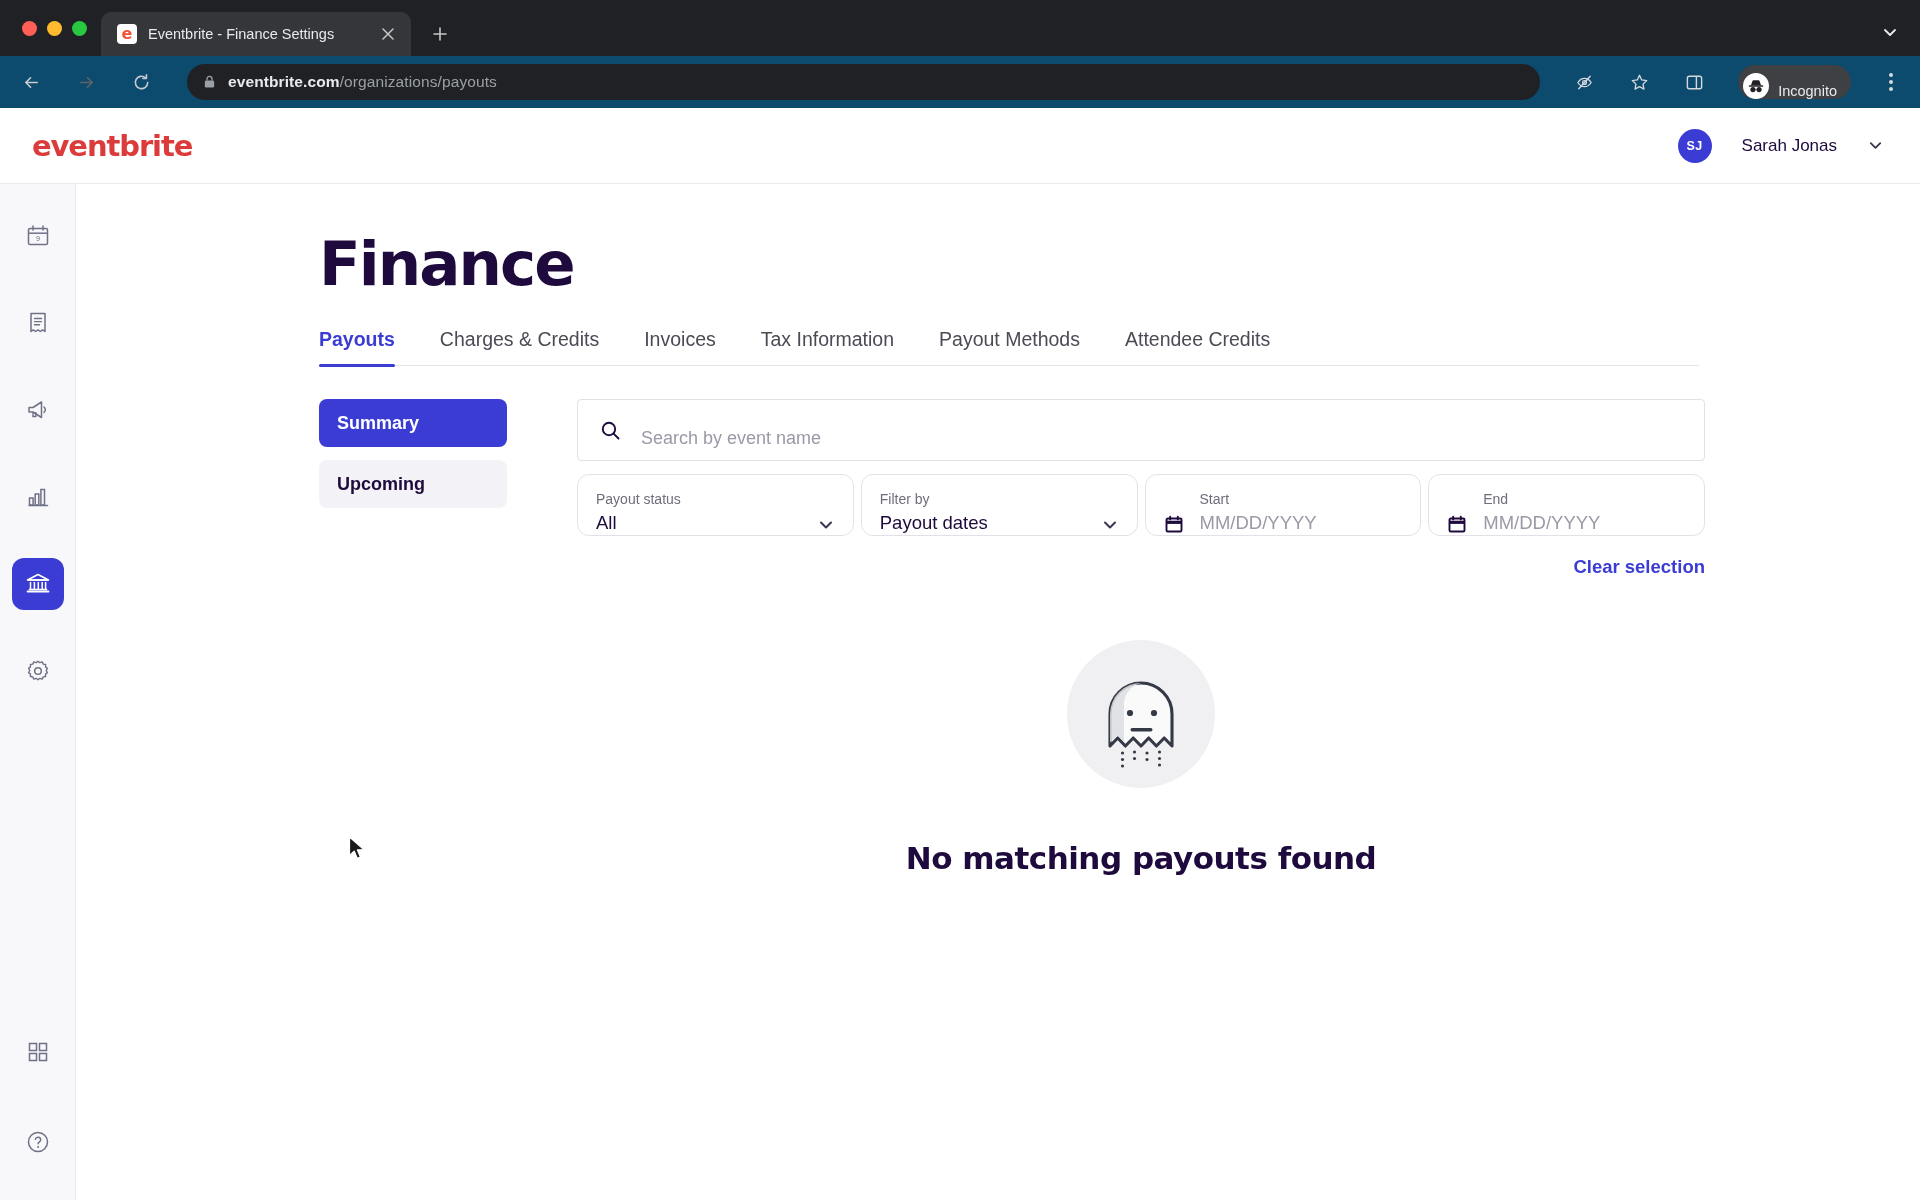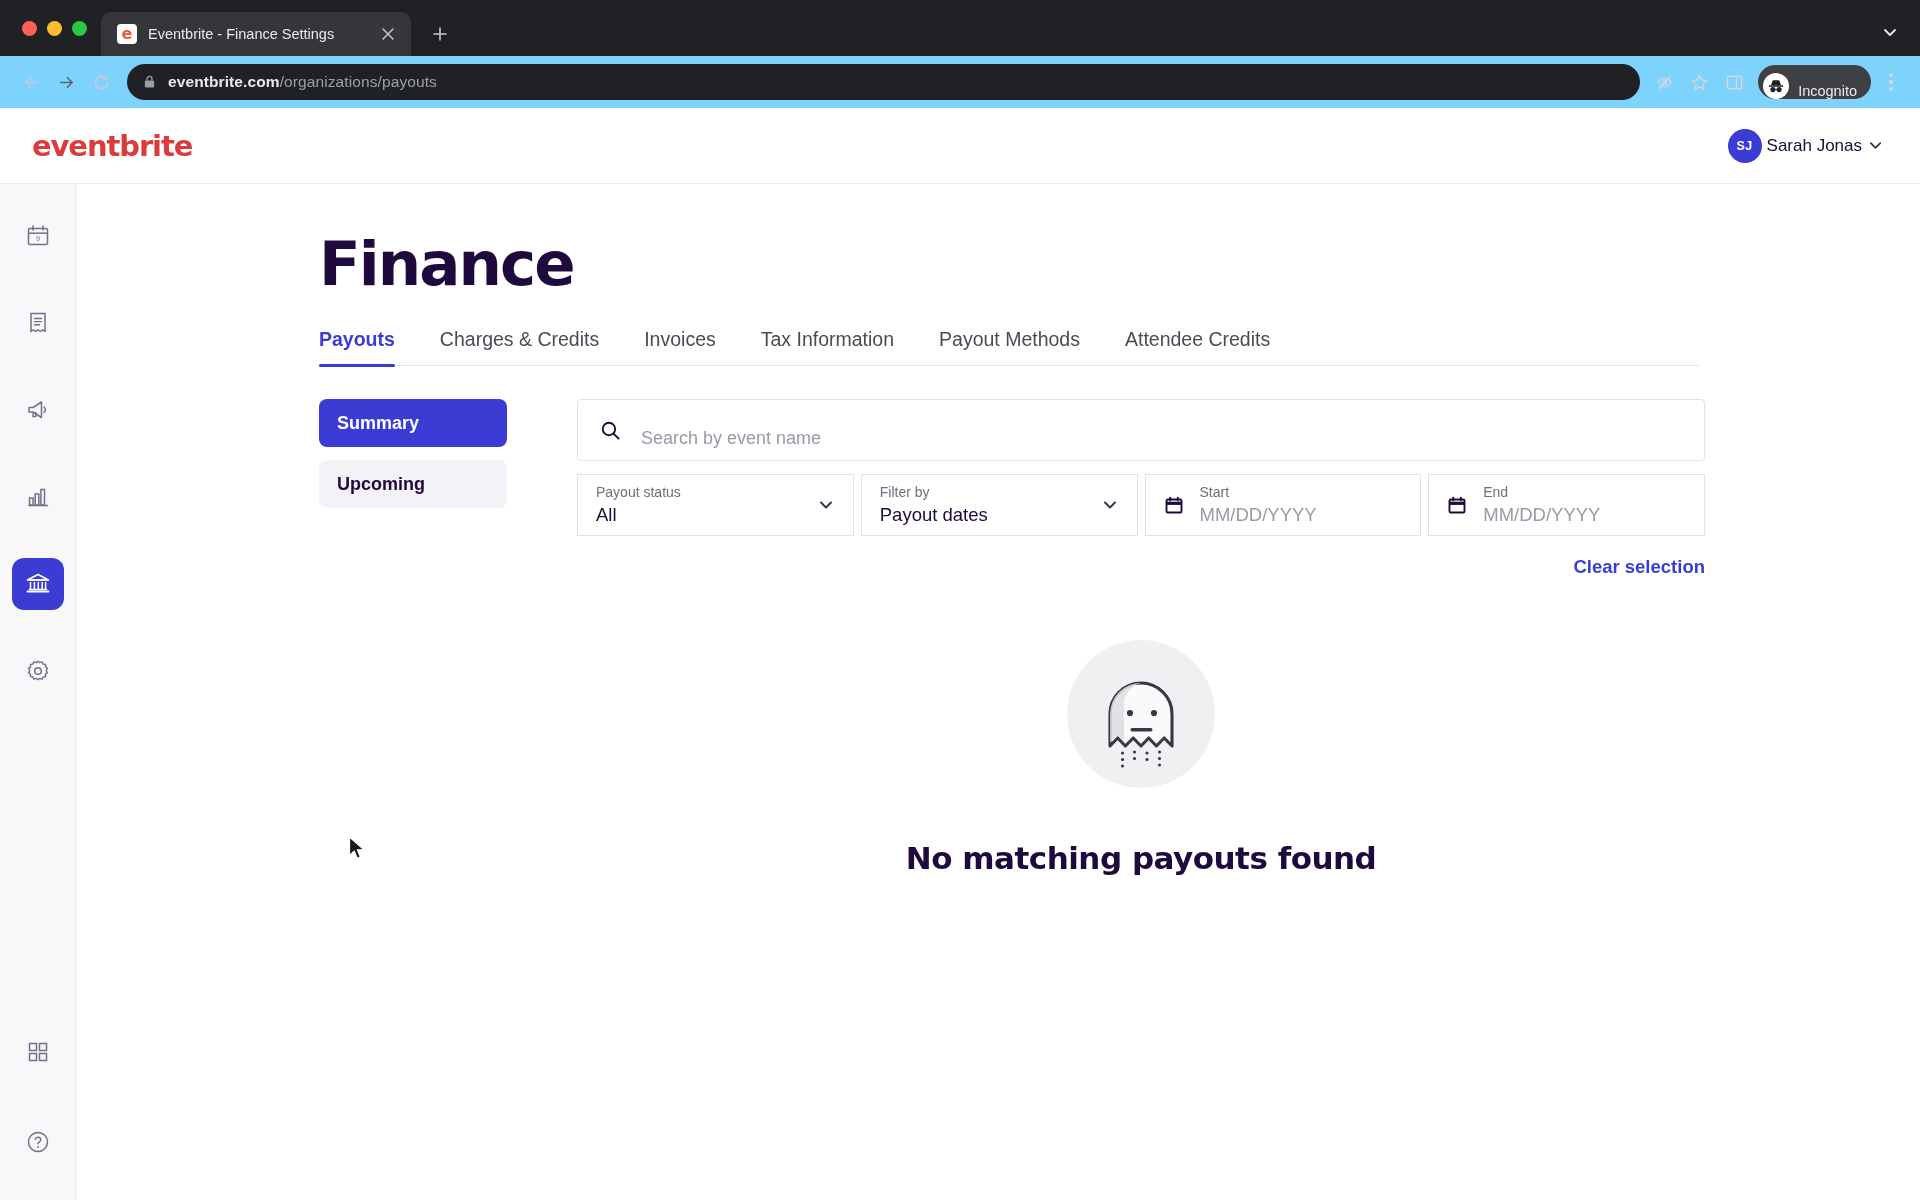--- a/index.html
+++ b/index.html
@@ -50,22 +50,22 @@
     display: flex; align-items: center; justify-content: center;
     color: #c4c7c5; font-size: 24px; font-weight: 300; border-radius: 50%;
   }
   .chrome-tabbar-right {
     position: absolute; right: 14px; bottom: 8px;
     width: 32px; height: 32px; display: flex; align-items: center;
     justify-content: center; color: #e8eaed;
   }
 
   .chrome-toolbar {
-    height: 52px; background: #7dd3fc;
-    display: flex; align-items: center; padding: 0 14px; gap: 1px;
+    height: 52px; background: #0c4a6e;
+    display: flex; align-items: center; padding: 0 14px; gap: 21px;
   }
   .nav-btn {
     width: 34px; height: 34px; border-radius: 50%;
     display: flex; align-items: center; justify-content: center;
     color: #c8cbcf;
   }
   .nav-btn.disabled { color: #5f6368; }
   .omnibox {
     flex: 1; height: 36px; background: #202124; border-radius: 18px;
     display: flex; align-items: center; padding: 0 16px; gap: 12px;
@@ -99,21 +99,21 @@
 
   .eb-header {
     height: 76px; background: #fff; border-bottom: 1px solid #eceaf0;
     display: flex; align-items: center; justify-content: space-between;
     padding: 0 28px 0 32px;
   }
   .eb-logo {
     font-size: 29px; font-weight: bold; color: #dc3b3b;
     letter-spacing: -1.1px; font-family: "DejaVu Sans", sans-serif;
   }
-  .user-pill { display: flex; align-items: center; gap: 5px; padding: 6px 8px; justify-content: center; }
+  .user-pill { display: flex; align-items: center; gap: 30px; padding: 6px 8px; justify-content: center; }
   .avatar {
     width: 34px; height: 34px; border-radius: 50%; background: #3a3cd4;
     color: #fff; font-size: 12.5px; font-weight: bold;
     display: flex; align-items: center; justify-content: center;
     letter-spacing: .3px;
   }
   .user-name { font-size: 17px; color: #1e0a3c; font-weight: 500; }
   .chev { color: #39364f; display: flex; align-items: center; }
 
   .body-row { display: flex; height: calc(1092px - 76px); }
@@ -173,23 +173,23 @@
 
   .search-box {
     height: 62px; border: 1px solid #e3e1e8; border-radius: 4px;
     display: flex; align-items: center; gap: 20px; padding: 0 22px;
     background: #fff;
   }
   .search-placeholder { font-size: 18px; color: #9b99a6; margin-top: 16px; }
 
   .filter-row { display: flex; gap: 7px; margin-top: 13px; }
   .field {
-    flex: 1; height: 62px; border: 1px solid #e3e1e8; border-radius: 0;
-    background: #fff; display: flex; align-items: center;
-    padding: 8px 18px; gap: 16px; position: relative;
+    flex: 1; height: 62px; border: 1px solid #e3e1e8; border-radius: 12px;
+    background: #fff; display: flex; align-items: flex-end;
+    padding: 1px 18px; gap: 16px; position: relative;
   }
   .field-stack { display: flex; flex-direction: column; gap: 2px; flex: 1; min-width: 0; }
   .field-label { font-size: 14px; color: #6f6d7b; line-height: 1.25; }
   .field-value { font-size: 18.5px; color: #1e0a3c; line-height: 1.25; }
   .field-value.ph { color: #9b99a6; }
   .field-chev { color: #39364f; display: flex; align-items: center; flex: 0 0 auto; }
   .cal-icon { color: #1e0a3c; display: flex; align-items: center; flex: 0 0 auto; }
 
   .clear-row { display: flex; justify-content: flex-end; margin-top: 20px; }
   .clear-link { font-size: 18.5px; color: #3a3cd4; font-weight: bold; }

